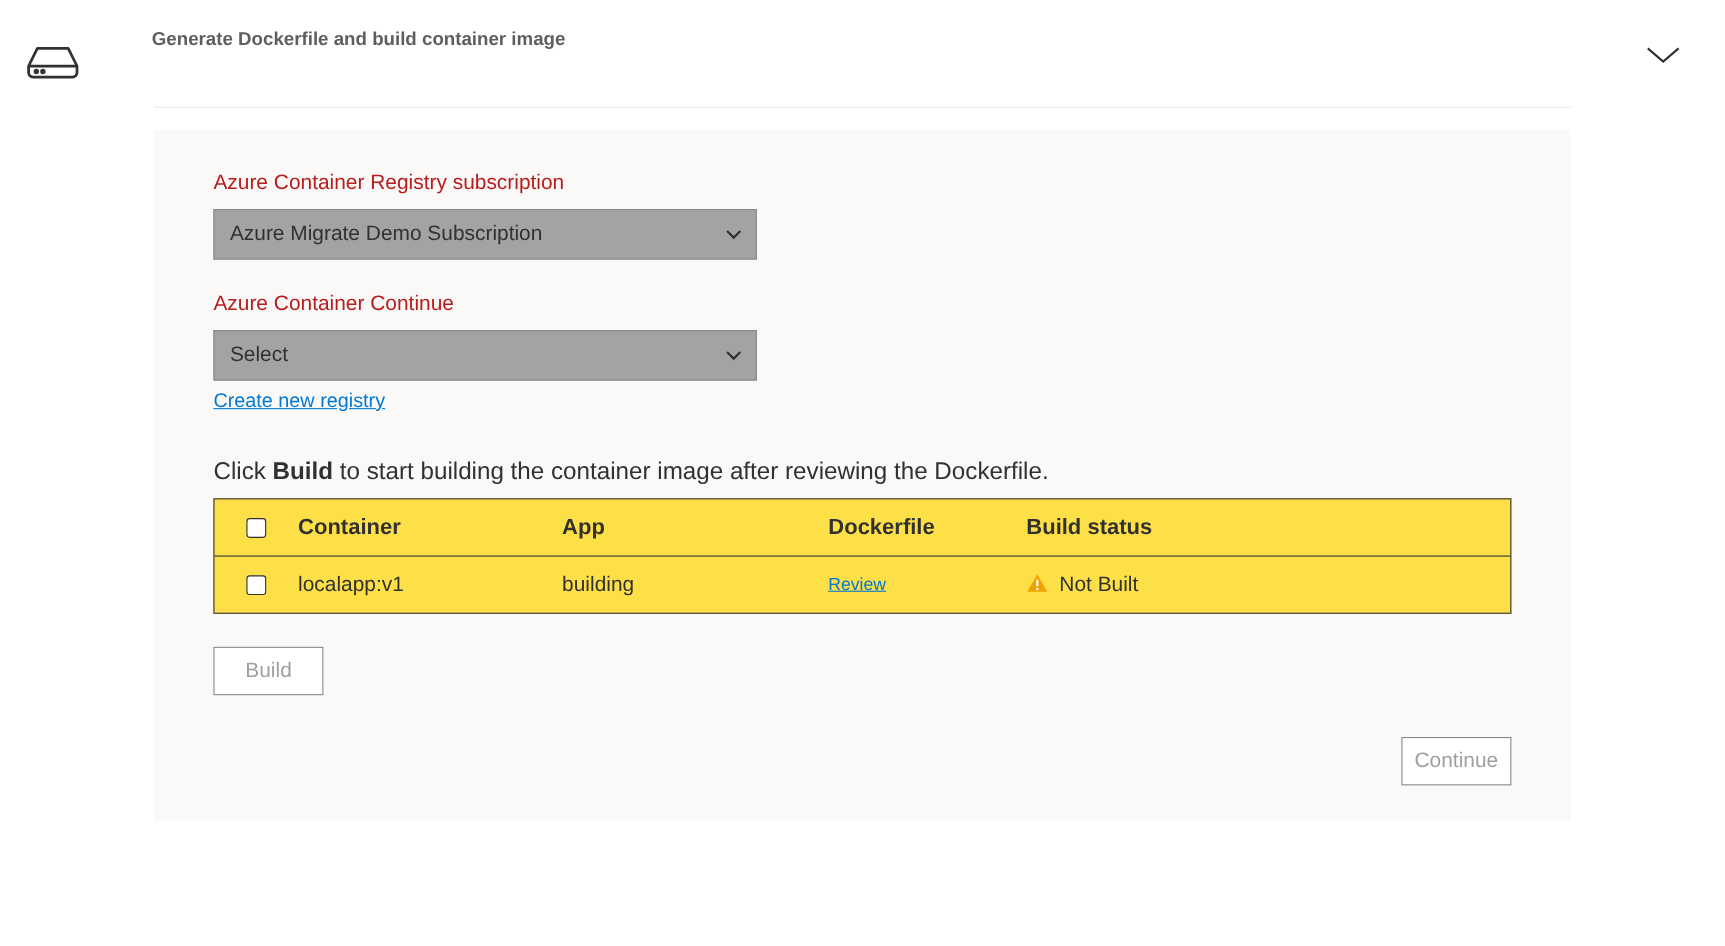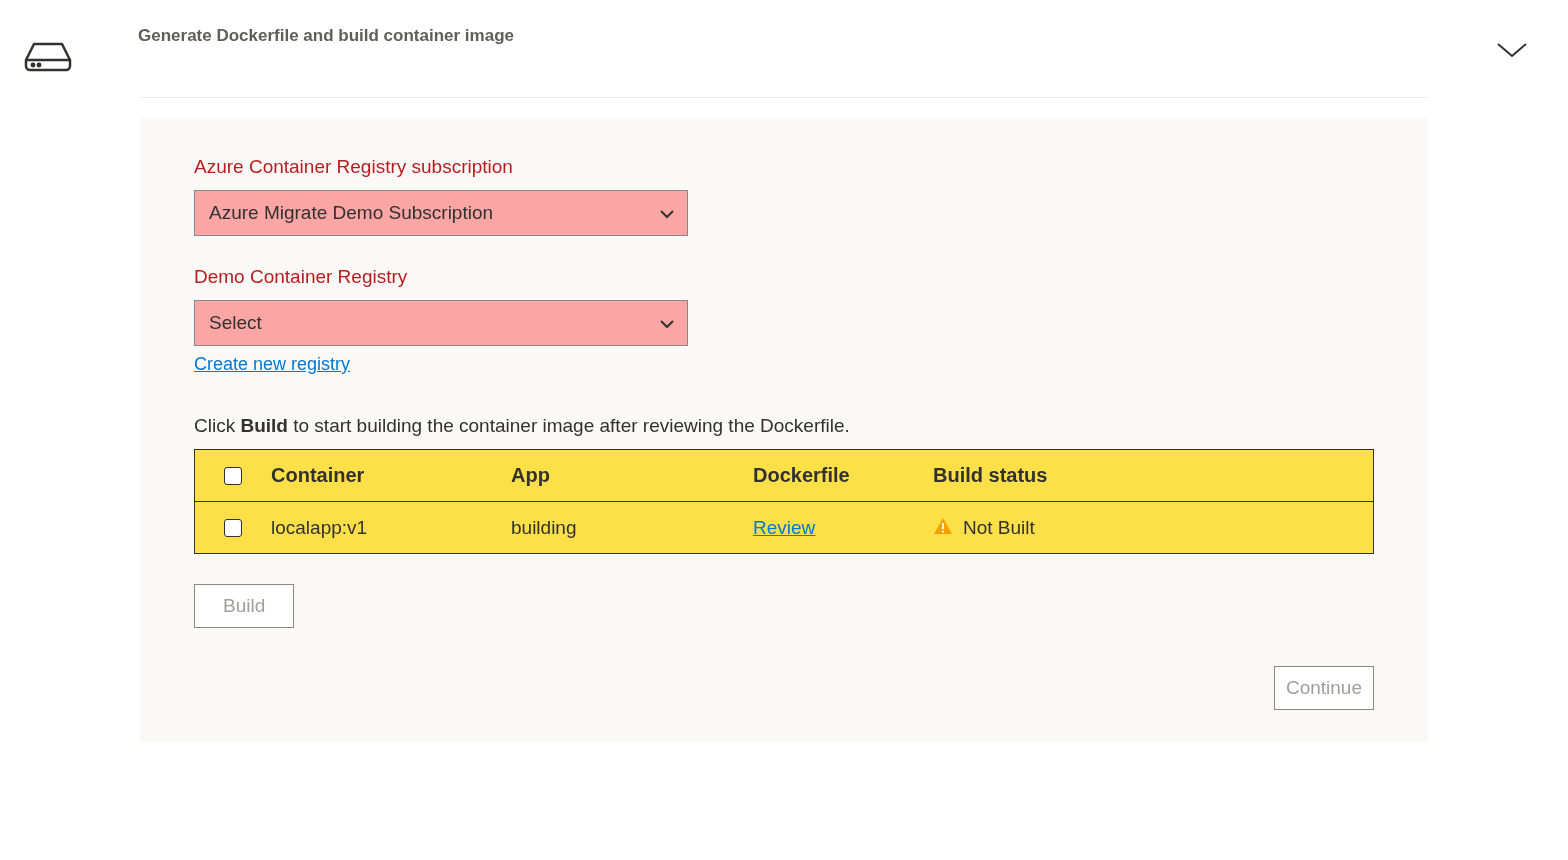--- a/index.html
+++ b/index.html
@@ -67,21 +67,21 @@
     }
     .select-wrap {
       position: relative;
       width: 494px;
       margin-bottom: 30px;
     }
     .select-box {
       width: 100%;
       height: 46px;
       border: 1px solid #8a8886;
-      background: #fca5a5;
+      background: #a3a3a3;
       padding: 0 40px 0 14px;
       font-size: 19px;
       color: #323130;
       display: flex;
       align-items: center;
       cursor: pointer;
       position: relative;
     }
     .select-chevron {
       position: absolute;
@@ -95,21 +95,21 @@
       font-size: 18px;
       cursor: pointer;
     }
     .registry-group .select-wrap {
       margin-bottom: 8px;
     }
     .registry-group {
       margin-bottom: 40px;
     }
     .instruction {
-      font-size: 19px;
+      font-size: 22px;
       color: #323130;
       margin-top: 30px;
       margin-bottom: 12px;
     }
     .instruction b {
       font-weight: 600;
     }
     .table {
       border: 1px solid #323130;
       background: #fde047;
@@ -141,21 +141,21 @@
       color: #323130;
     }
     .td {
       font-size: 19px;
       color: #323130;
     }
     .td-link {
       color: #0078d4;
       text-decoration: underline;
       cursor: pointer;
-      font-size: 19px;
+      font-size: 16px;
     }
     .status-cell {
       display: flex;
       align-items: center;
       gap: 10px;
     }
     .checkbox {
       width: 18px;
       height: 18px;
       border: 1px solid #323130;
@@ -219,21 +219,21 @@
           <span class="select-chevron">
             <svg width="16" height="10" viewBox="0 0 16 10" fill="none" stroke="#323130" stroke-width="2">
               <path d="M 2 2 L 8 8 L 14 2"></path>
             </svg>
           </span>
         </div>
       </div>
     </div>
 
     <div class="registry-group">
-      <div class="field-label">Demo Container Registry</div>
+      <div class="field-label">Azure Container Continue</div>
       <div class="select-wrap">
         <div class="select-box">
           <span>Select</span>
           <span class="select-chevron">
             <svg width="16" height="10" viewBox="0 0 16 10" fill="none" stroke="#323130" stroke-width="2">
               <path d="M 2 2 L 8 8 L 14 2"></path>
             </svg>
           </span>
         </div>
       </div>

